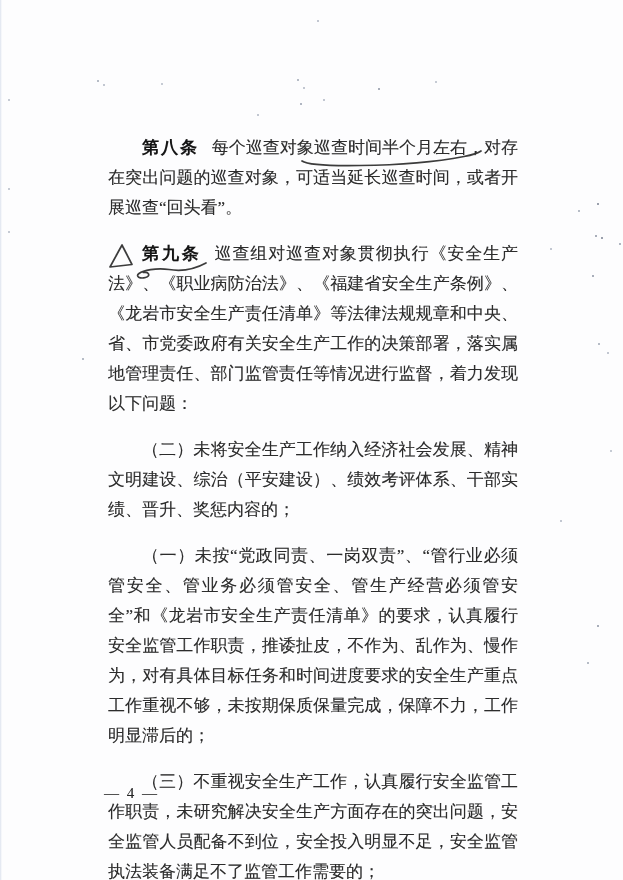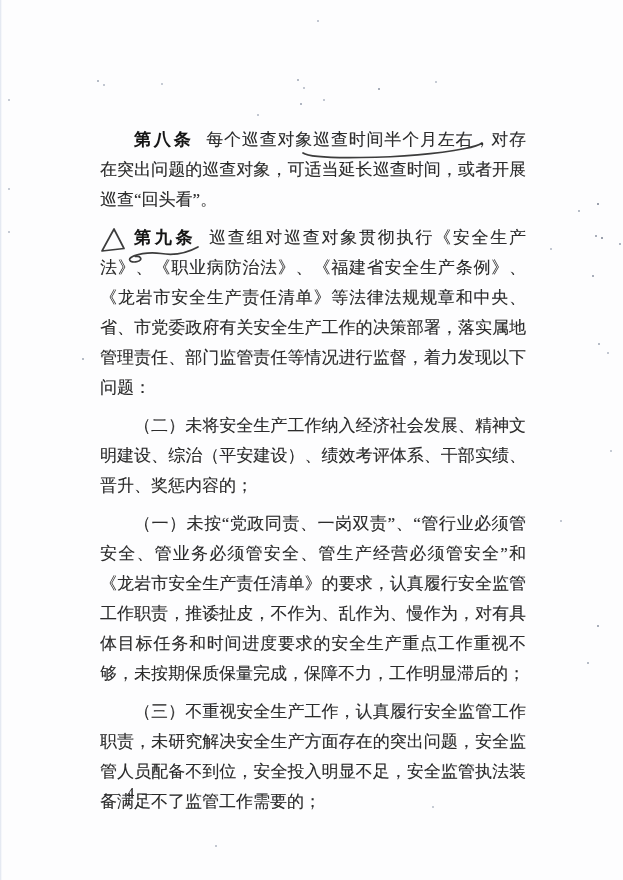--- a/index.html
+++ b/index.html
@@ -22,21 +22,21 @@
   }
   .body-text {
     position: absolute;
     left: 92px; top: 117px; width: 442px;
     font-size: 17px; line-height: 30px;
     color: #2c2c2c;
     text-align: justify;
     text-justify: inter-ideograph;
     text-shadow: 0.3px 0.3px 0.6px rgba(50,50,50,0.35);
   }
-  .body-text p { margin: 8px; text-indent: 2em; }
+  .body-text p { margin: 16px; text-indent: 2em; }
   .art-head {
     font-weight: bold;
     color: #151515;
     letter-spacing: 2px;
     margin-right: 0.75em;
   }
   .h9wrap { position: relative; white-space: nowrap; }
   .hl { position: relative; }
   .hl svg {
     position: absolute; left: -48px; bottom: -10px;

